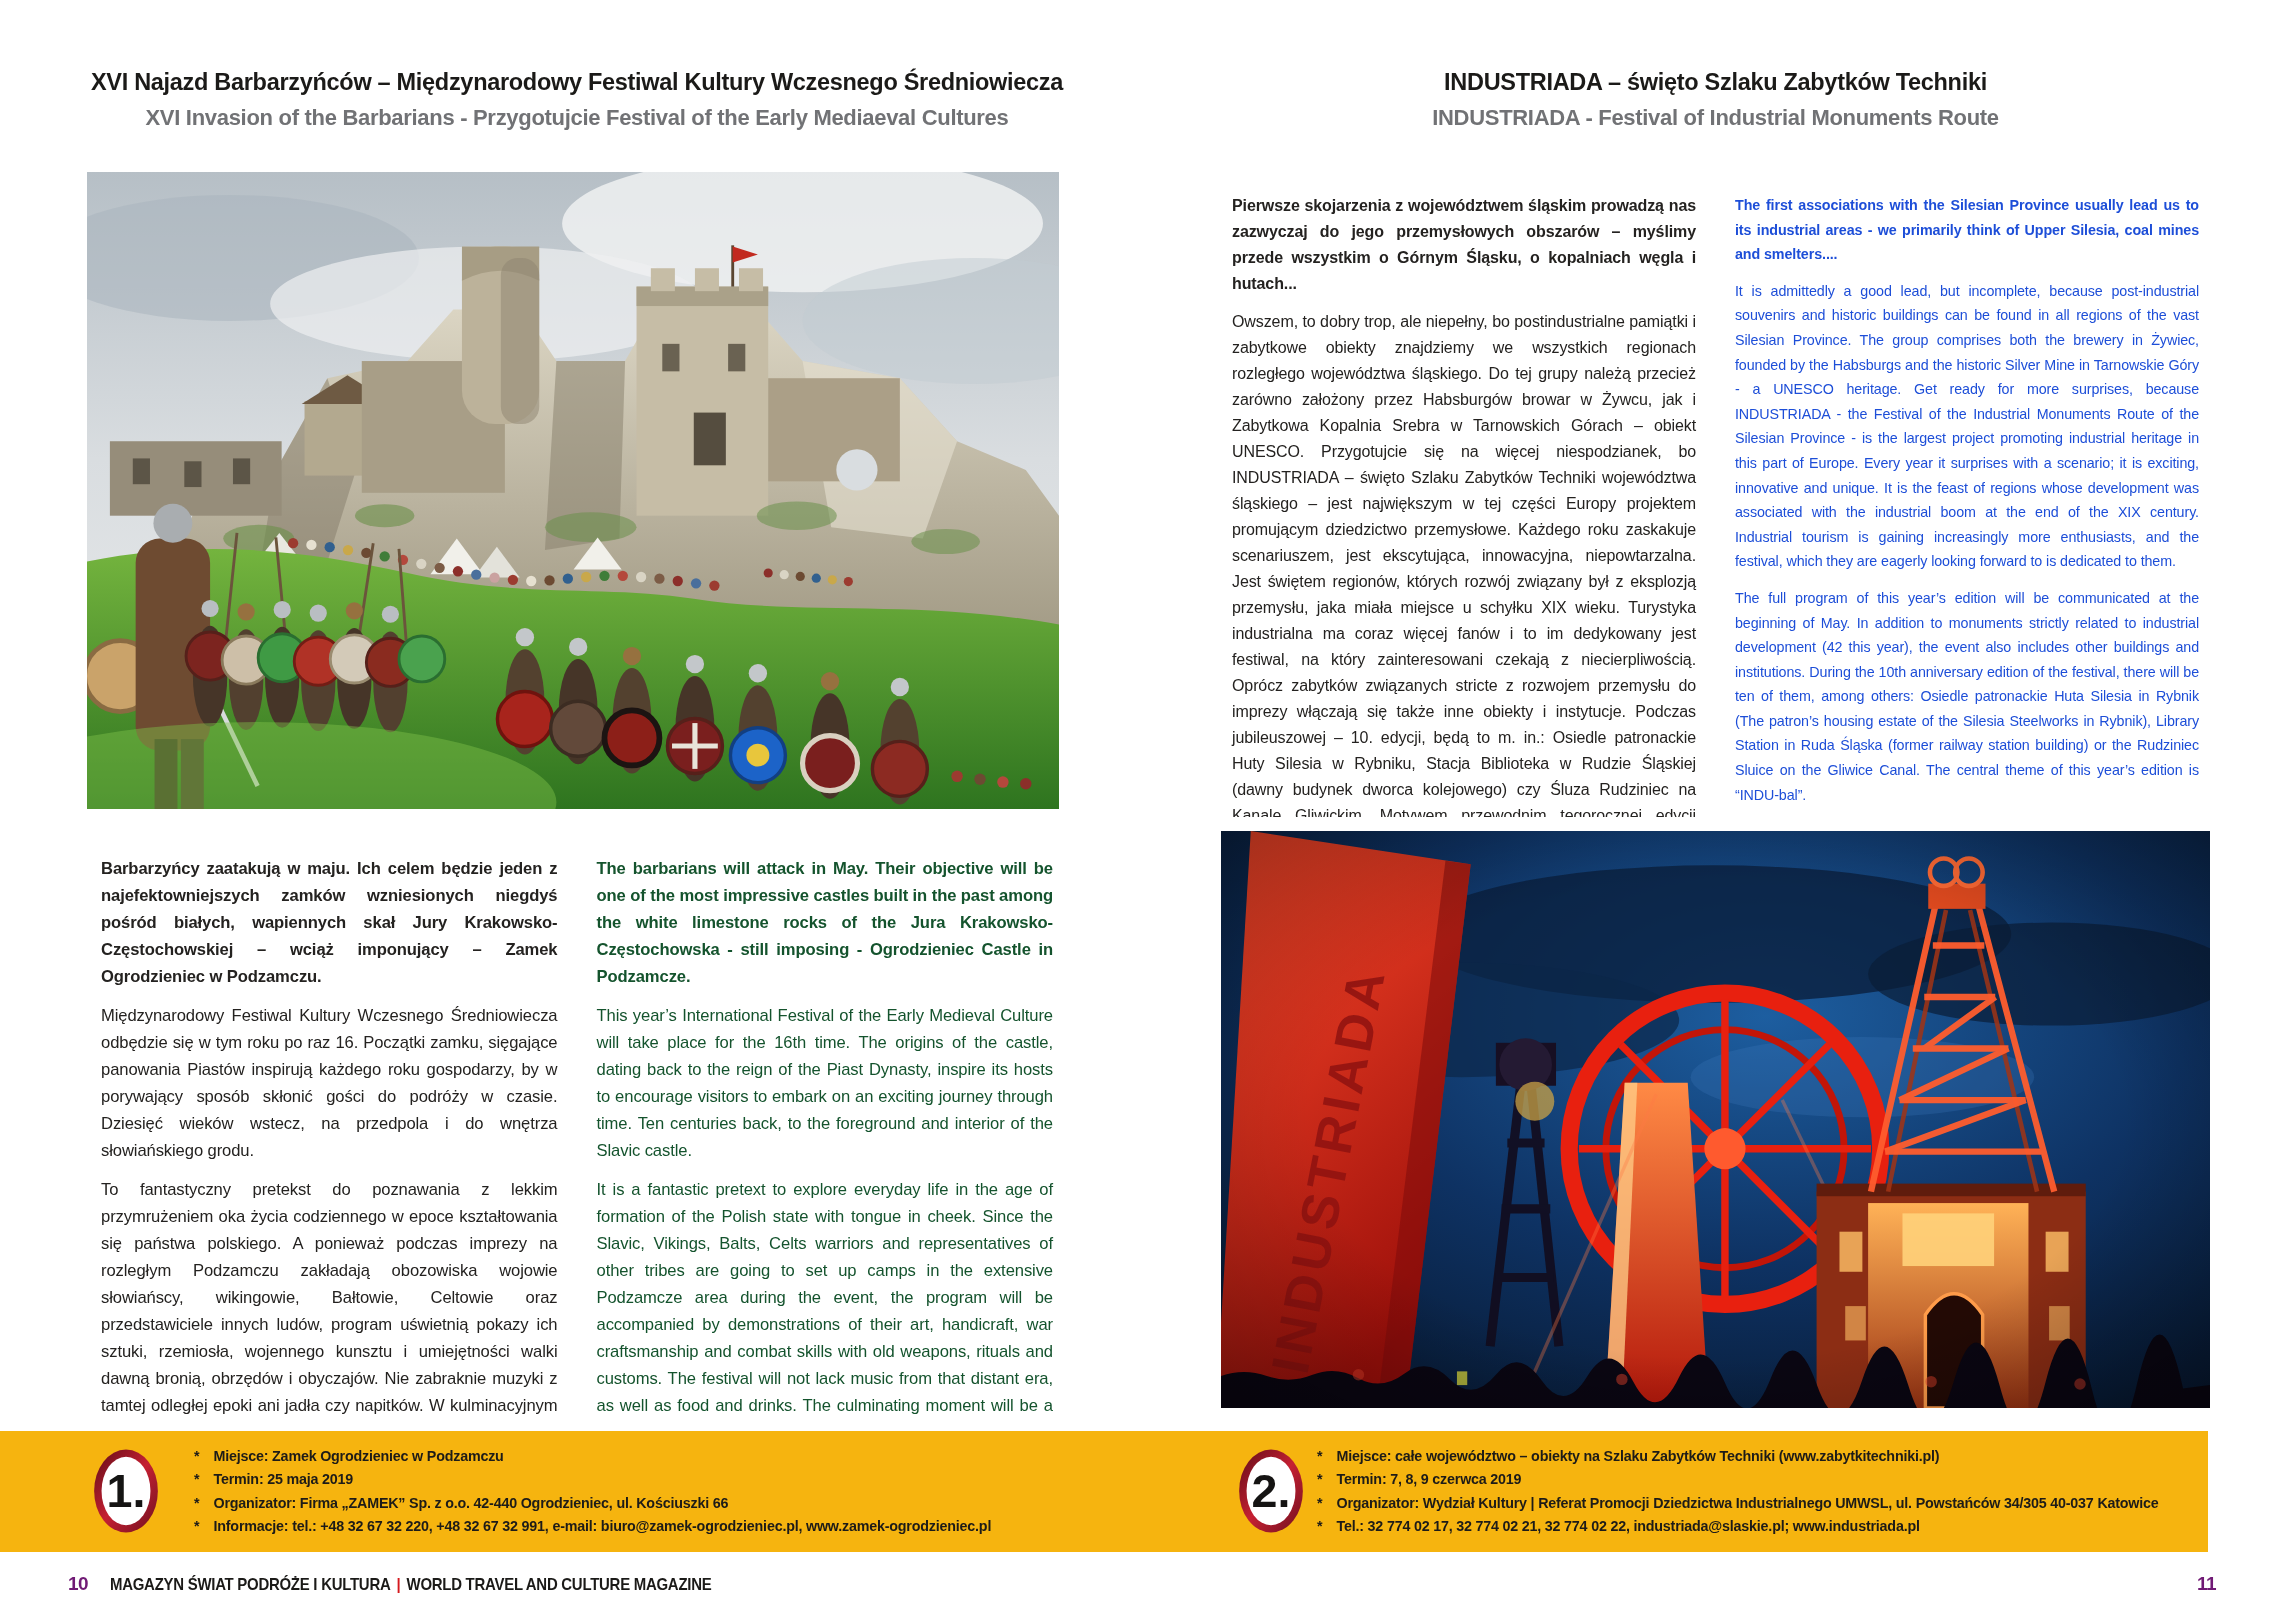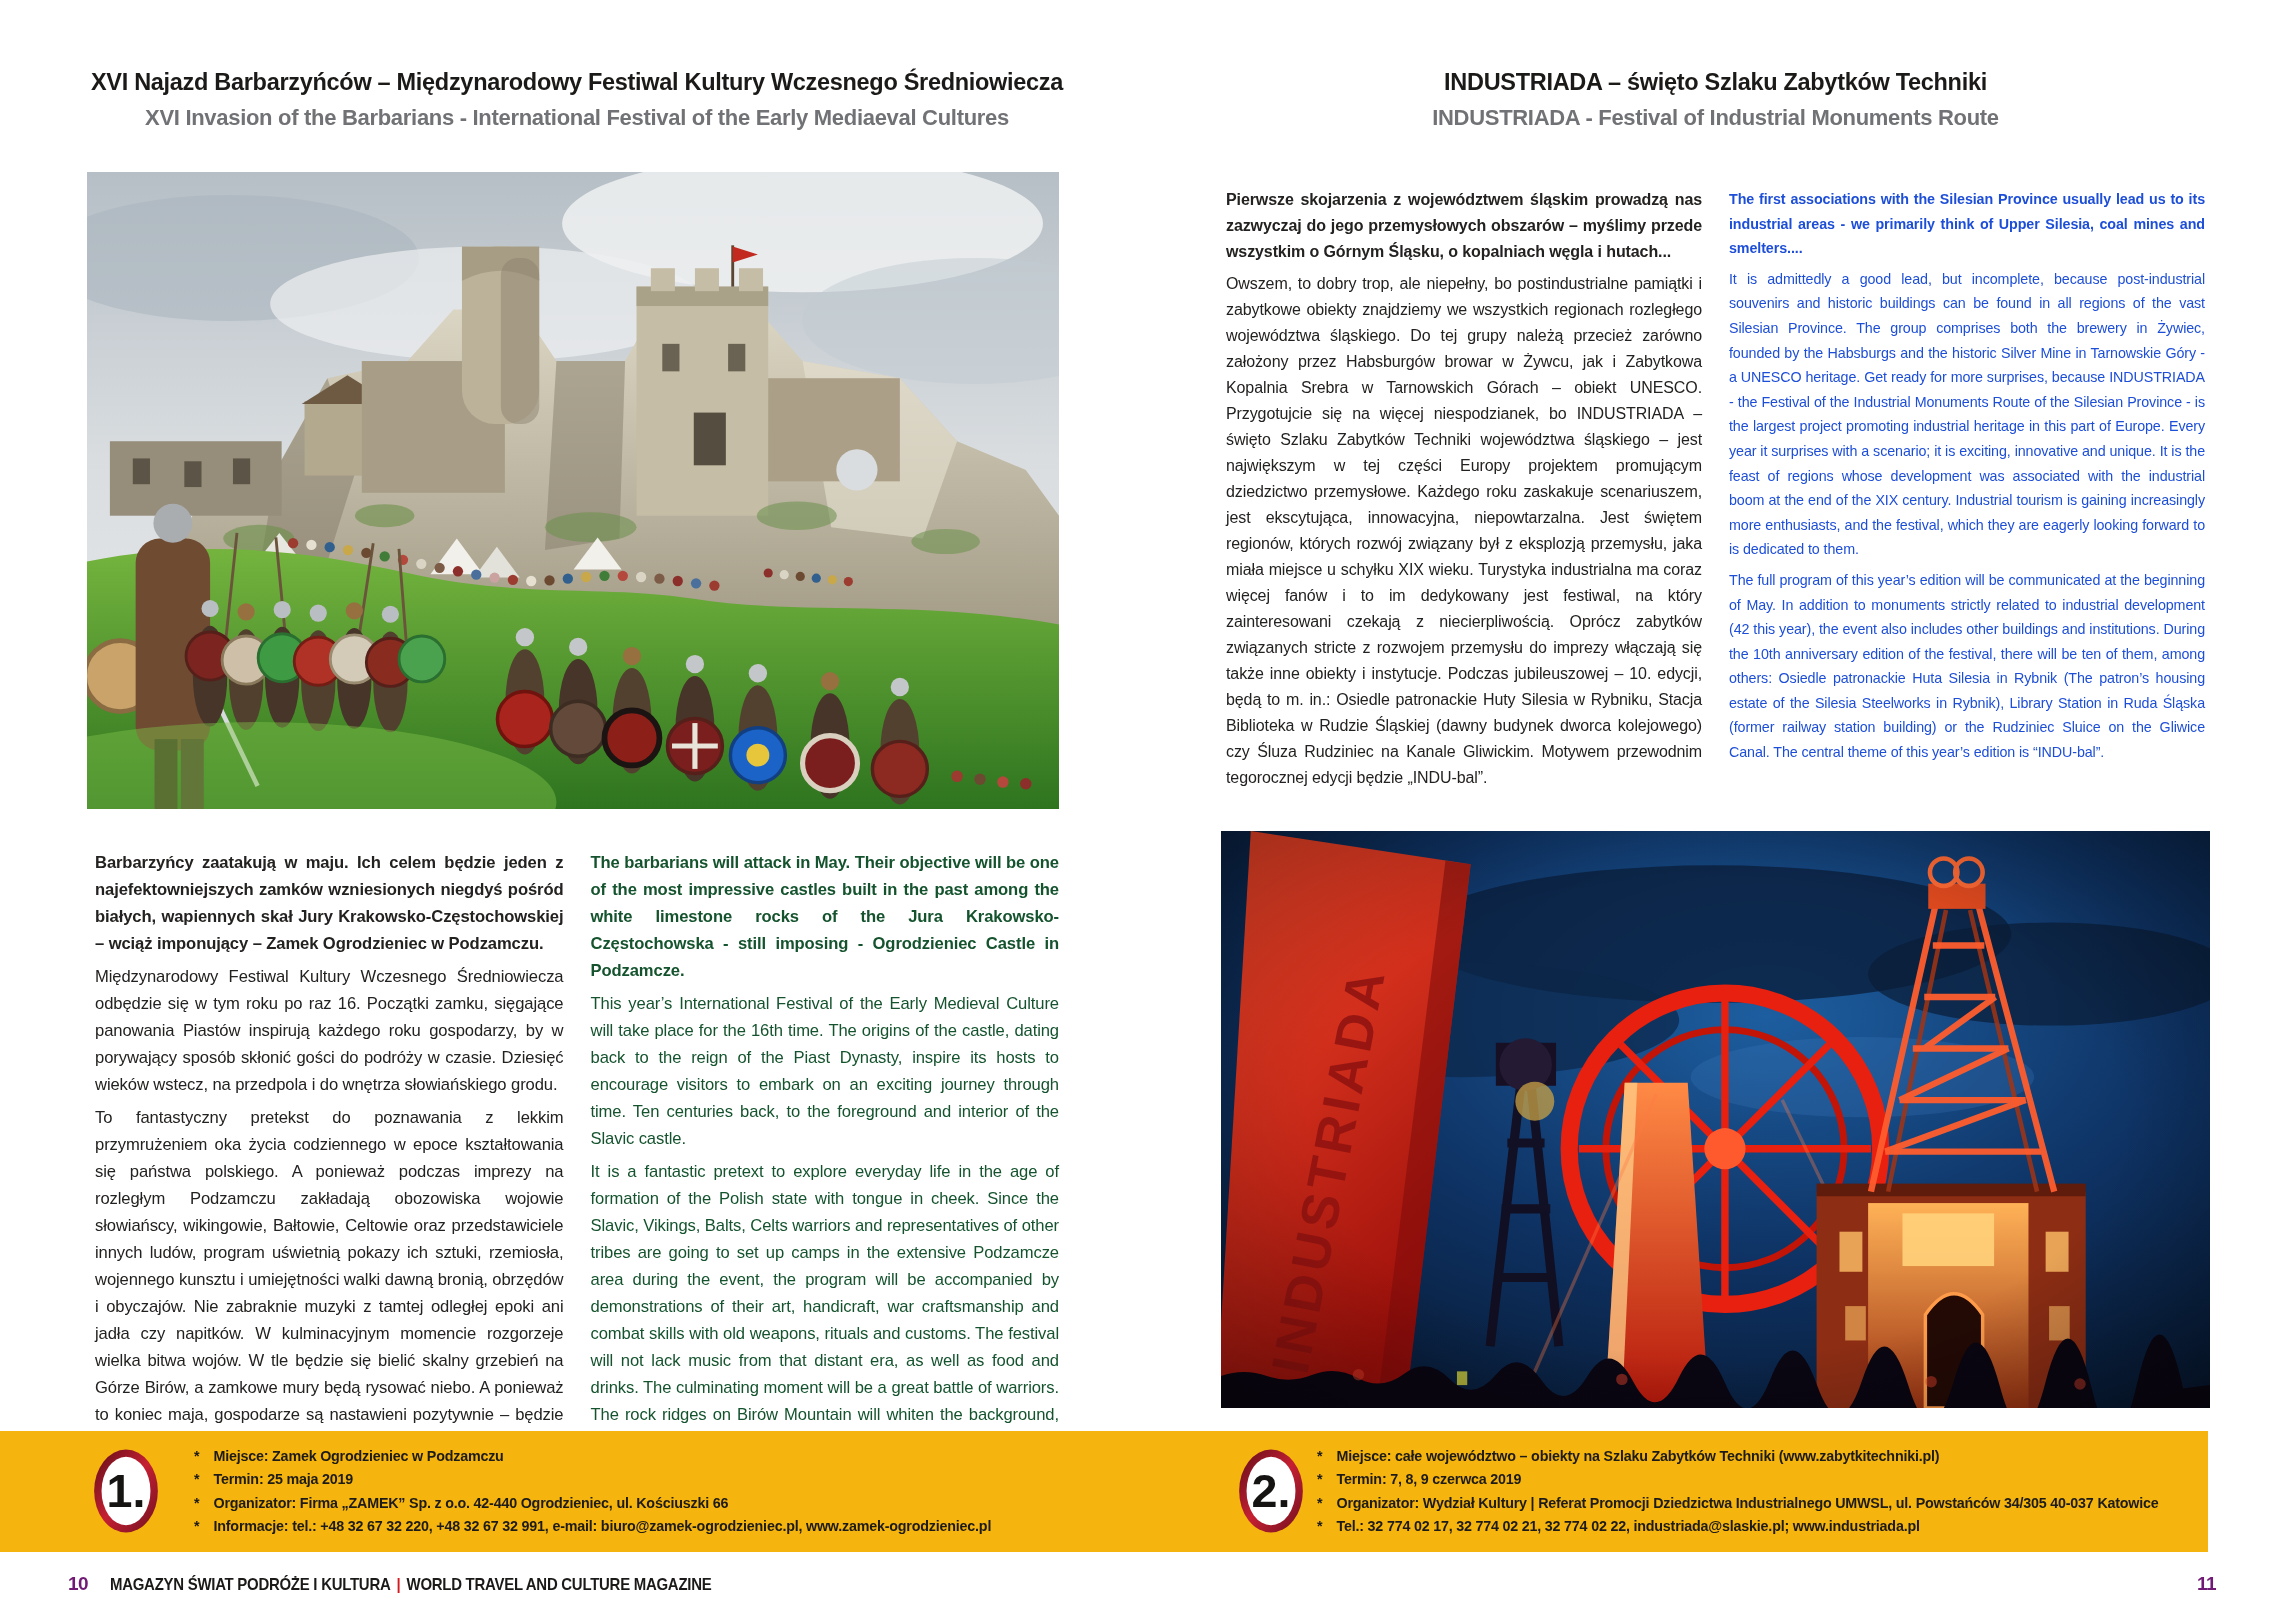--- a/index.html
+++ b/index.html
@@ -19,21 +19,21 @@
   .photo{position:absolute;overflow:hidden;}
   .photo-left{left:87px;top:172px;width:972px;height:637px;}
   .photo-right{left:1221px;top:831px;width:989px;height:577px;}
   .photo svg{display:block;width:100%;height:100%;}
 
   
   .cols{position:absolute;display:flex;gap:15px;overflow:hidden;}
   .cols-left-page{left:89px;top:843px;width:976px;height:581px;}
   .cols-right-page{left:1220px;top:181px;width:991px;height:636px;}
   .col{flex:1 1 0;}
-  .col p{margin:6px;text-align:justify;hyphens:auto;letter-spacing:-0.1px;}
+  .col p{margin:12px;text-align:justify;hyphens:auto;letter-spacing:-0.1px;}
   .col-pl-l p{font-size:16.6px;line-height:27px;color:#242220;}
   .col-en-l p{font-size:16.6px;line-height:27px;color:#14532d;}
   .col-pl-r p{font-size:16px;line-height:26px;color:#242220;}
   .col-en-r p{font-size:14.3px;line-height:24.6px;color:#1d4ed8;}
   .lead{font-weight:bold;}
 
   
   .info-band{position:absolute;left:0;top:1431px;width:2208px;height:121px;background:#f6b40f;}
   .badge{position:absolute;top:17px;width:66px;height:86px;}
   .badge svg{display:block;width:100%;height:100%;}
@@ -54,21 +54,21 @@
   .mag-title .sep{color:#d5191e;}
   .footer-right{position:absolute;left:2164px;top:1573px;width:52px;text-align:right;}
 </style>
 </head>
 <body>
 
 <div class="spread">
 
   <header class="page-head left">
     <h1 class="title-pl">XVI Najazd Barbarzyńców – Międzynarodowy Festiwal Kultury Wczesnego Średniowiecza</h1>
-    <h2 class="title-en">XVI Invasion of the Barbarians - International Festival of the Early Mediaeval Cultures</h2>
+    <h2 class="title-en">XVI Invasion of the Barbarians - Przygotujcie Festival of the Early Mediaeval Cultures</h2>
   </header>
 
   <figure class="photo photo-left">
     <svg viewBox="0 0 1698 1112" preserveAspectRatio="none">
       <defs>
         <linearGradient id="sky" x1="0" y1="0" x2="0" y2="1">
           <stop offset="0" stop-color="#b6bfc6"></stop>
             <stop offset="0.45" stop-color="#d9dde0"></stop>
             <stop offset="1" stop-color="#eceeee"></stop>
         </linearGradient>

